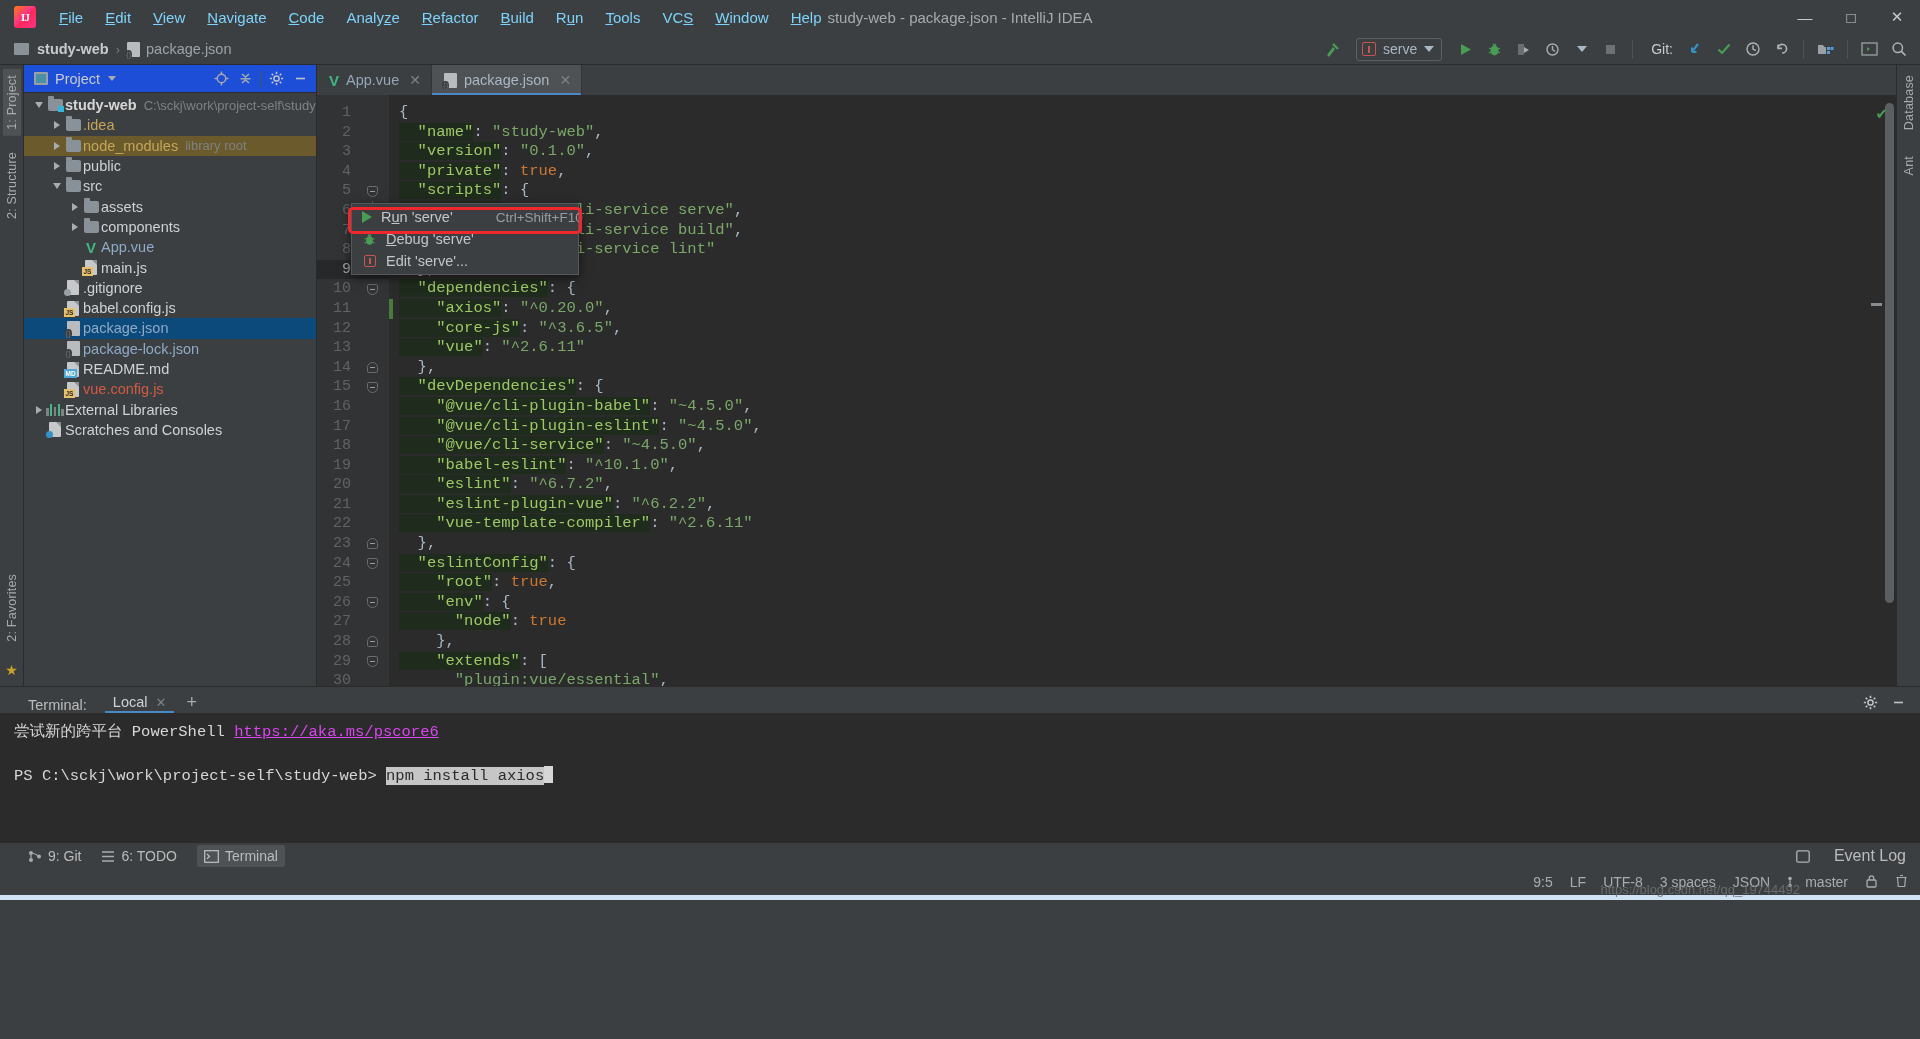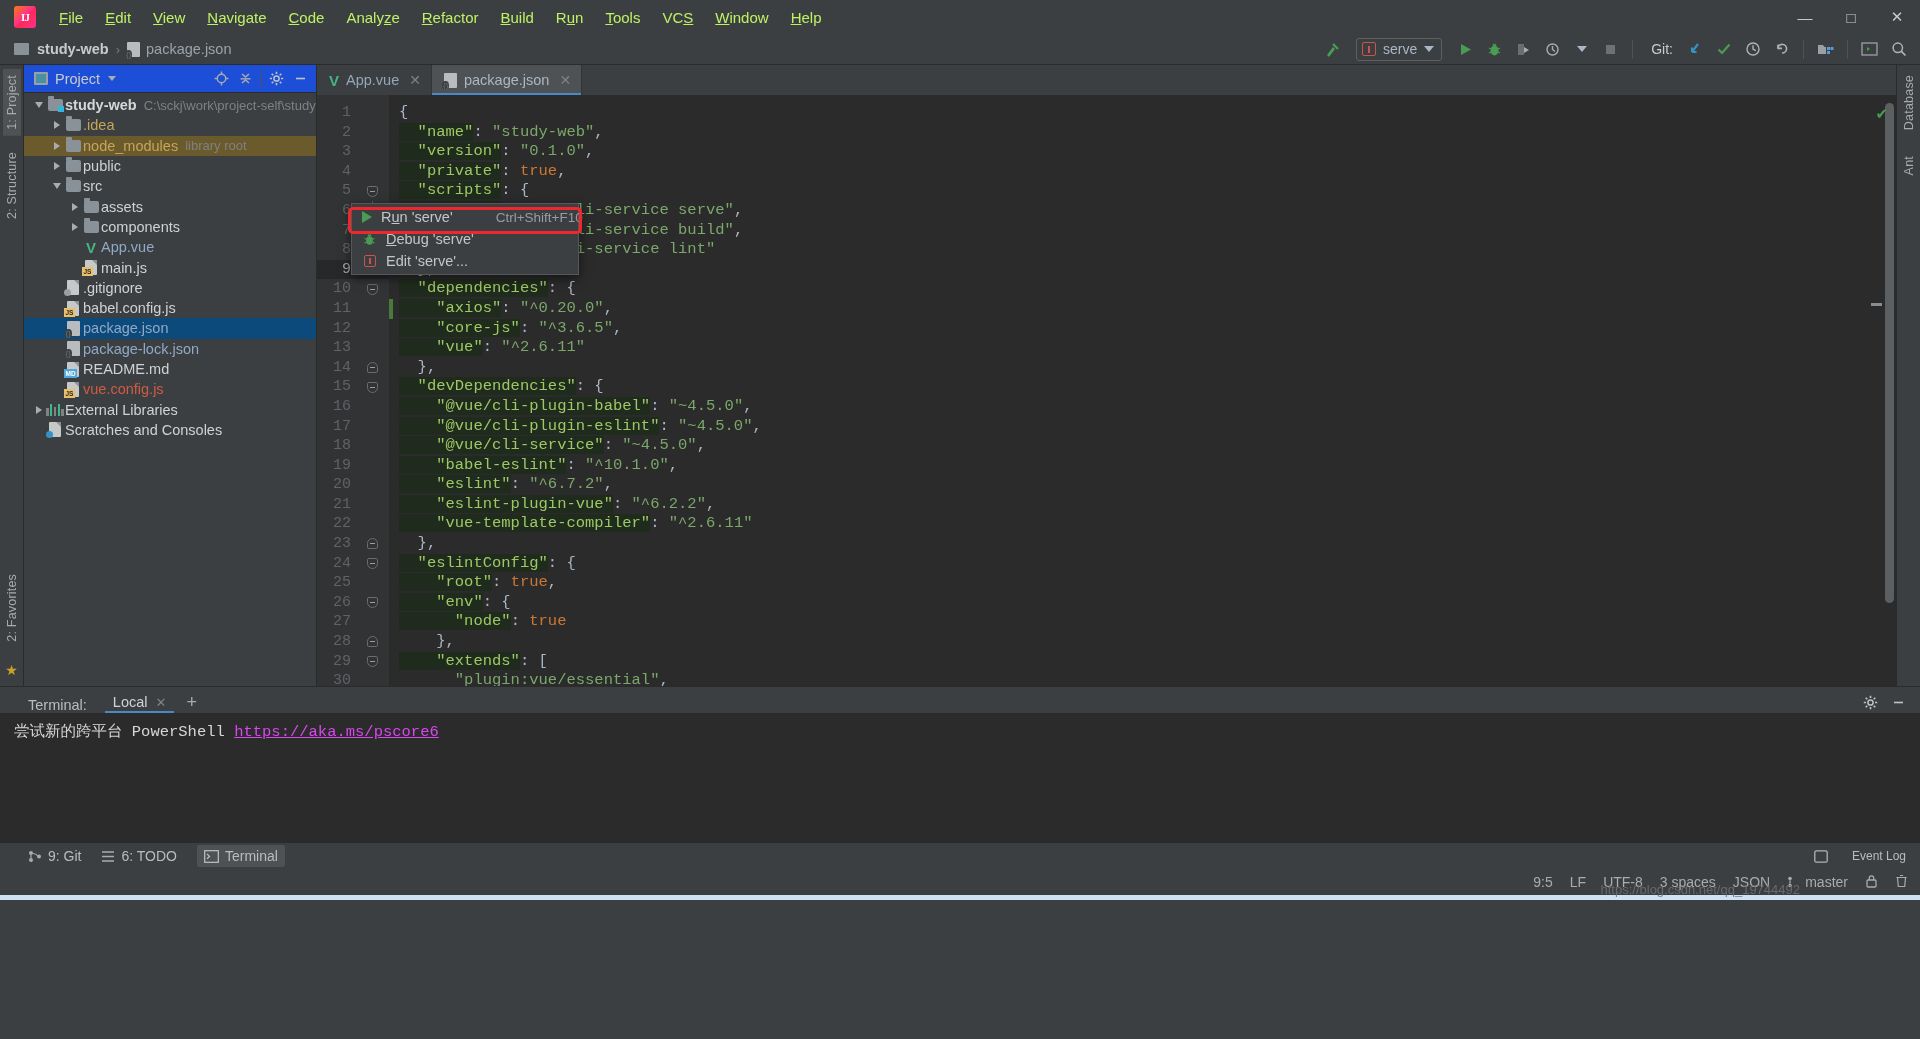--- a/index.html
+++ b/index.html
@@ -14,21 +14,21 @@
          background: #3c3f41; position: relative; }
 
   
   .menubar { height: 34px; background: #3c3f41; display: flex; align-items: center;
              flex: 0 0 34px; position: relative; }
   .ij-logo { width: 22px; height: 22px; margin: 0 12px 0 14px; position: relative;
              border-radius: 3px; background: linear-gradient(135deg,#f97a12 0%,#ff318c 48%,#fe2857 52%,#ff318c 100%);
              display: flex; align-items: center; justify-content: center; }
   .ij-logo span { color: #fff; font-size: 11px; font-weight: bold; letter-spacing: -1px;
                   font-family: "Liberation Serif", serif; }
-  .menu-item { padding: 4px 11px; font-size: 15px; color: #bef264; cursor: default; }
+  .menu-item { padding: 4px 11px; font-size: 15px; color: #7dd3fc; cursor: default; }
   .menu-item .u { text-decoration: underline; }
   .win-title { position: absolute; left: 0; right: 0; text-align: center;
                font-size: 15px; color: #a7aaad; pointer-events: none; }
   .win-btns { position: absolute; right: 0; top: 0; height: 34px; display: flex; align-items: center; }
   .win-btn { width: 46px; height: 34px; display: flex; align-items: center; justify-content: center;
              color: #c8cbce; font-size: 15px; }
 
   
   .toolbar { height: 31px; background: #3c3f41; display: flex; align-items: center;
              flex: 0 0 31px; border-bottom: 1px solid #2b2b2b; padding-left: 14px; }
@@ -204,20 +204,21 @@
         <div class="menu-item"><span class="u">C</span>ode</div>
         <div class="menu-item">Analy<span class="u">z</span>e</div>
         <div class="menu-item"><span class="u">R</span>efactor</div>
         <div class="menu-item"><span class="u">B</span>uild</div>
         <div class="menu-item">R<span class="u">u</span>n</div>
         <div class="menu-item"><span class="u">T</span>ools</div>
         <div class="menu-item">VC<span class="u">S</span></div>
         <div class="menu-item"><span class="u">W</span>indow</div>
         <div class="menu-item"><span class="u">H</span>elp</div>
       </div>
+    <div class="win-title">study-web - package.json - IntelliJ IDEA</div>
     <div class="win-btns">
       <div class="win-btn">—</div>
       <div class="win-btn">□</div>
       <div class="win-btn close">✕</div>
     </div>
   </div>
 
   <div class="toolbar">
     <div class="crumb">
       <span style="width:15px;height:12px;display:inline-block;background:#8a9299;border-radius:1px;margin-right:0;"></span>
@@ -713,20 +714,23 @@
               <path d="M3 7.5 H12" stroke="#c0c3c5" stroke-width="1.6"></path>
             </svg>
         </span>
       </span>
     </div>
     <div class="term-body">
       <div>
         <span>尝试新的跨平台 PowerShell </span><span class="term-link">https://aka.ms/pscore6</span>
       </div>
       <div style="height:22px;"></div>
+      <div>
+        <span>PS C:\sckj\work\project-self\study-web&gt; </span><span class="cmd-sel">npm install axios</span><span class="caret-blk"></span>
+      </div>
     </div>
   </div>
 
   <div class="tool-strip">
     <span class="ts-item">
       <svg width="14" height="13" viewBox="0 0 14 13">
           <circle cx="3" cy="3" r="2" fill="#a9acae"></circle>
           <circle cx="3" cy="10" r="2" fill="#a9acae"></circle>
           <circle cx="11" cy="6.5" r="2" fill="#a9acae"></circle>
           <path d="M3 5 V8 M5 3.5 Q9 4 9.3 6" stroke="#a9acae" stroke-width="1.2" fill="none"></path>
@@ -740,21 +744,21 @@
       <span>6: TODO</span>
     </span>
     <span class="ts-item sel">
       <svg width="15" height="13" viewBox="0 0 15 13">
           <rect x="0.7" y="0.7" width="13.6" height="11.6" fill="none" stroke="#c0c3c5" stroke-width="1.2"></rect>
           <path d="M3 4 L5.5 6.4 L3 8.8" stroke="#c0c3c5" stroke-width="1.2" fill="none"></path>
         </svg>
       <span>Terminal</span>
     </span>
     <span class="ts-right">
-      <span style="display:flex;align-items:center;gap:24px;font-size:12px;color:#bbbbbb;">
+      <span style="display:flex;align-items:center;gap:24px;font-size:16px;color:#bbbbbb;">
         <svg width="14" height="13" viewBox="0 0 14 13">
             <rect x="0.8" y="0.8" width="12.4" height="11.4" rx="1.5" fill="none" stroke="#b0b3b5" stroke-width="1.3"></rect>
           </svg>
         <span>Event Log</span>
       </span>
     </span>
   </div>
 
   <div class="statusbar">
     <span class="sb-right">

